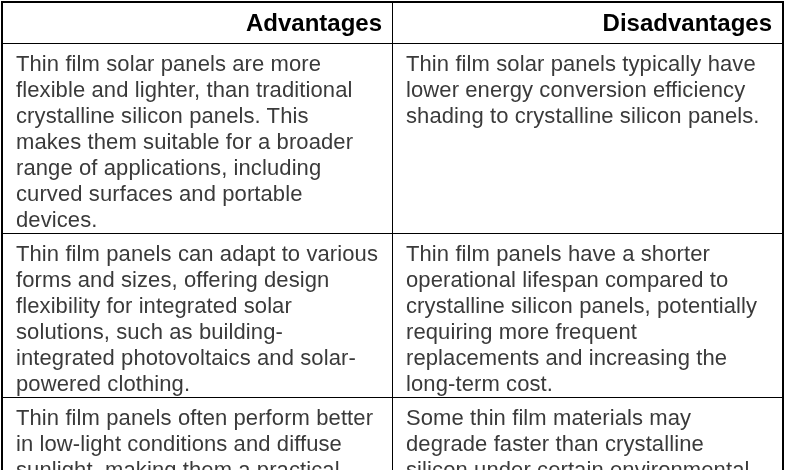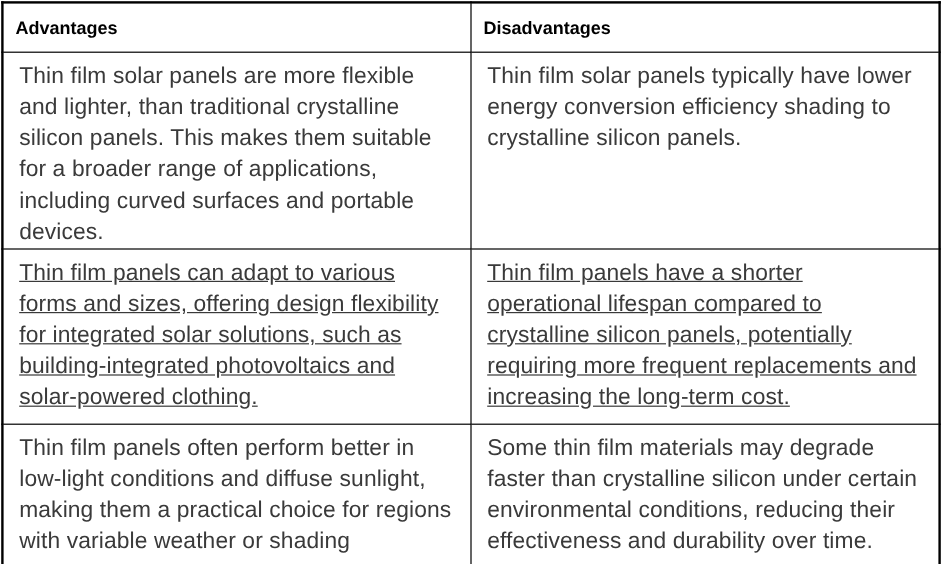--- a/index.html
+++ b/index.html
@@ -24,38 +24,38 @@
   }
   table.comparison, table.comparison th, table.comparison td {
     border: 1px solid #000000;
   }
   table.comparison {
     border-width: 2px;
   }
   th.col-header {
     width: 50%;
     height: 40px;
-    font-size: 15px;
+    font-size: 24px;
     font-weight: bold;
     color: #000000;
-    text-align: left;
+    text-align: right;
     vertical-align: middle;
     padding: 0 10px;
   }
   td.cell {
     vertical-align: top;
     text-align: left;
-    font-size: 19px;
+    font-size: 22px;
     line-height: 26px;
     color: #3a3a3a;
     padding: 7px 14px 0 13px;
     letter-spacing: 0.1px;
   }
   tr.row-1 td { height: 154px; }
-  tr.row-2 td { height: 138px; text-decoration: underline; }
+  tr.row-2 td { height: 138px; }
   tr.row-3 td { height: 129px; }
 </style>
 </head>
 <body>
 
 <div class="page">
   <table class="comparison">
     <thead>
       <tr class="header-row">
         <th class="col-header">Advantages</th>

